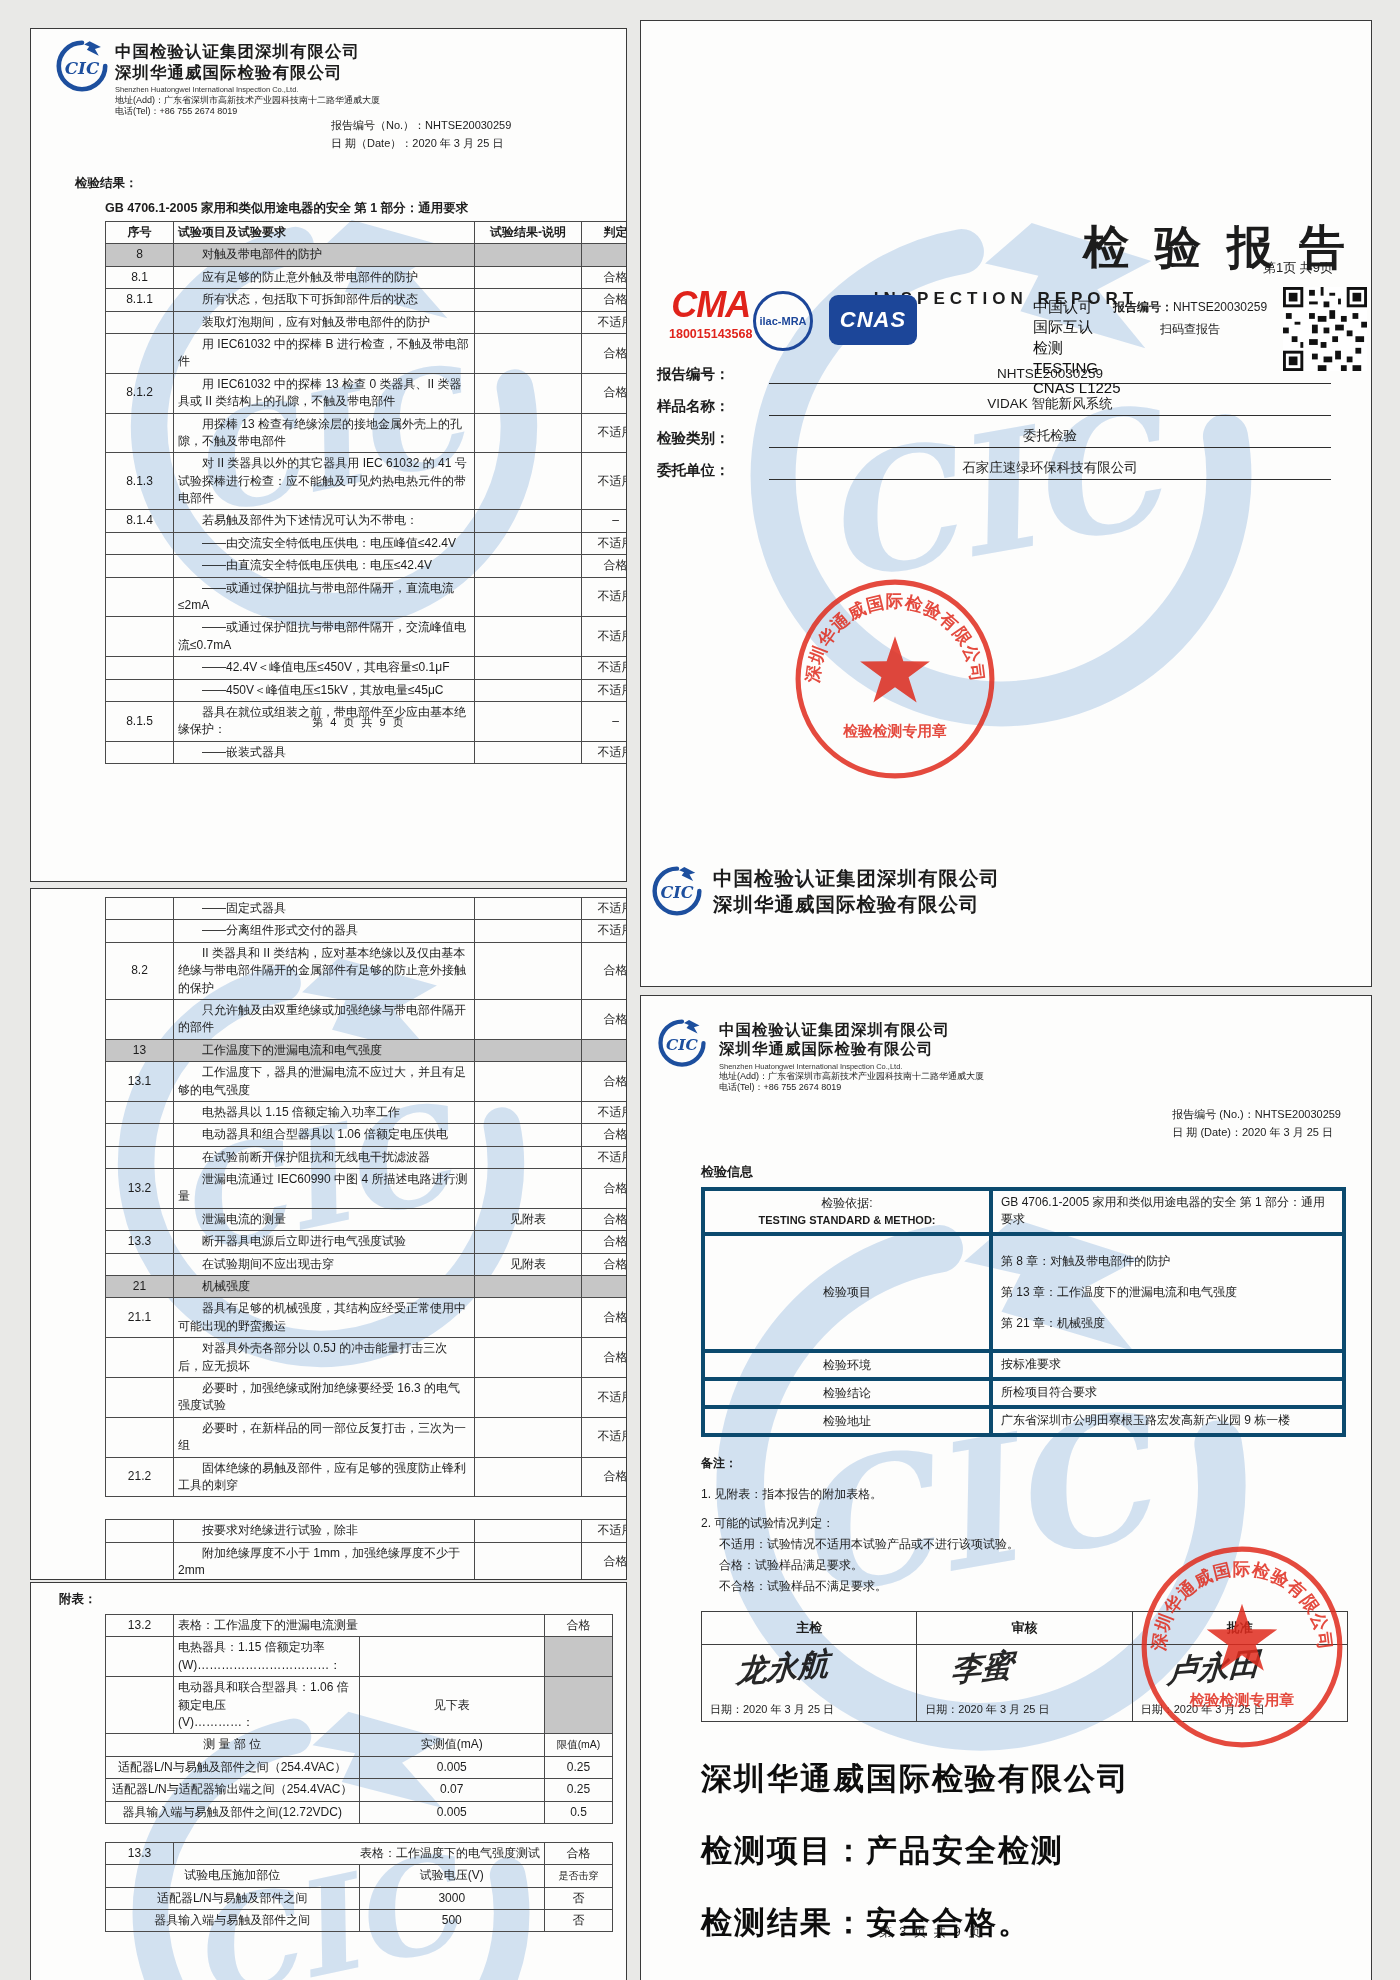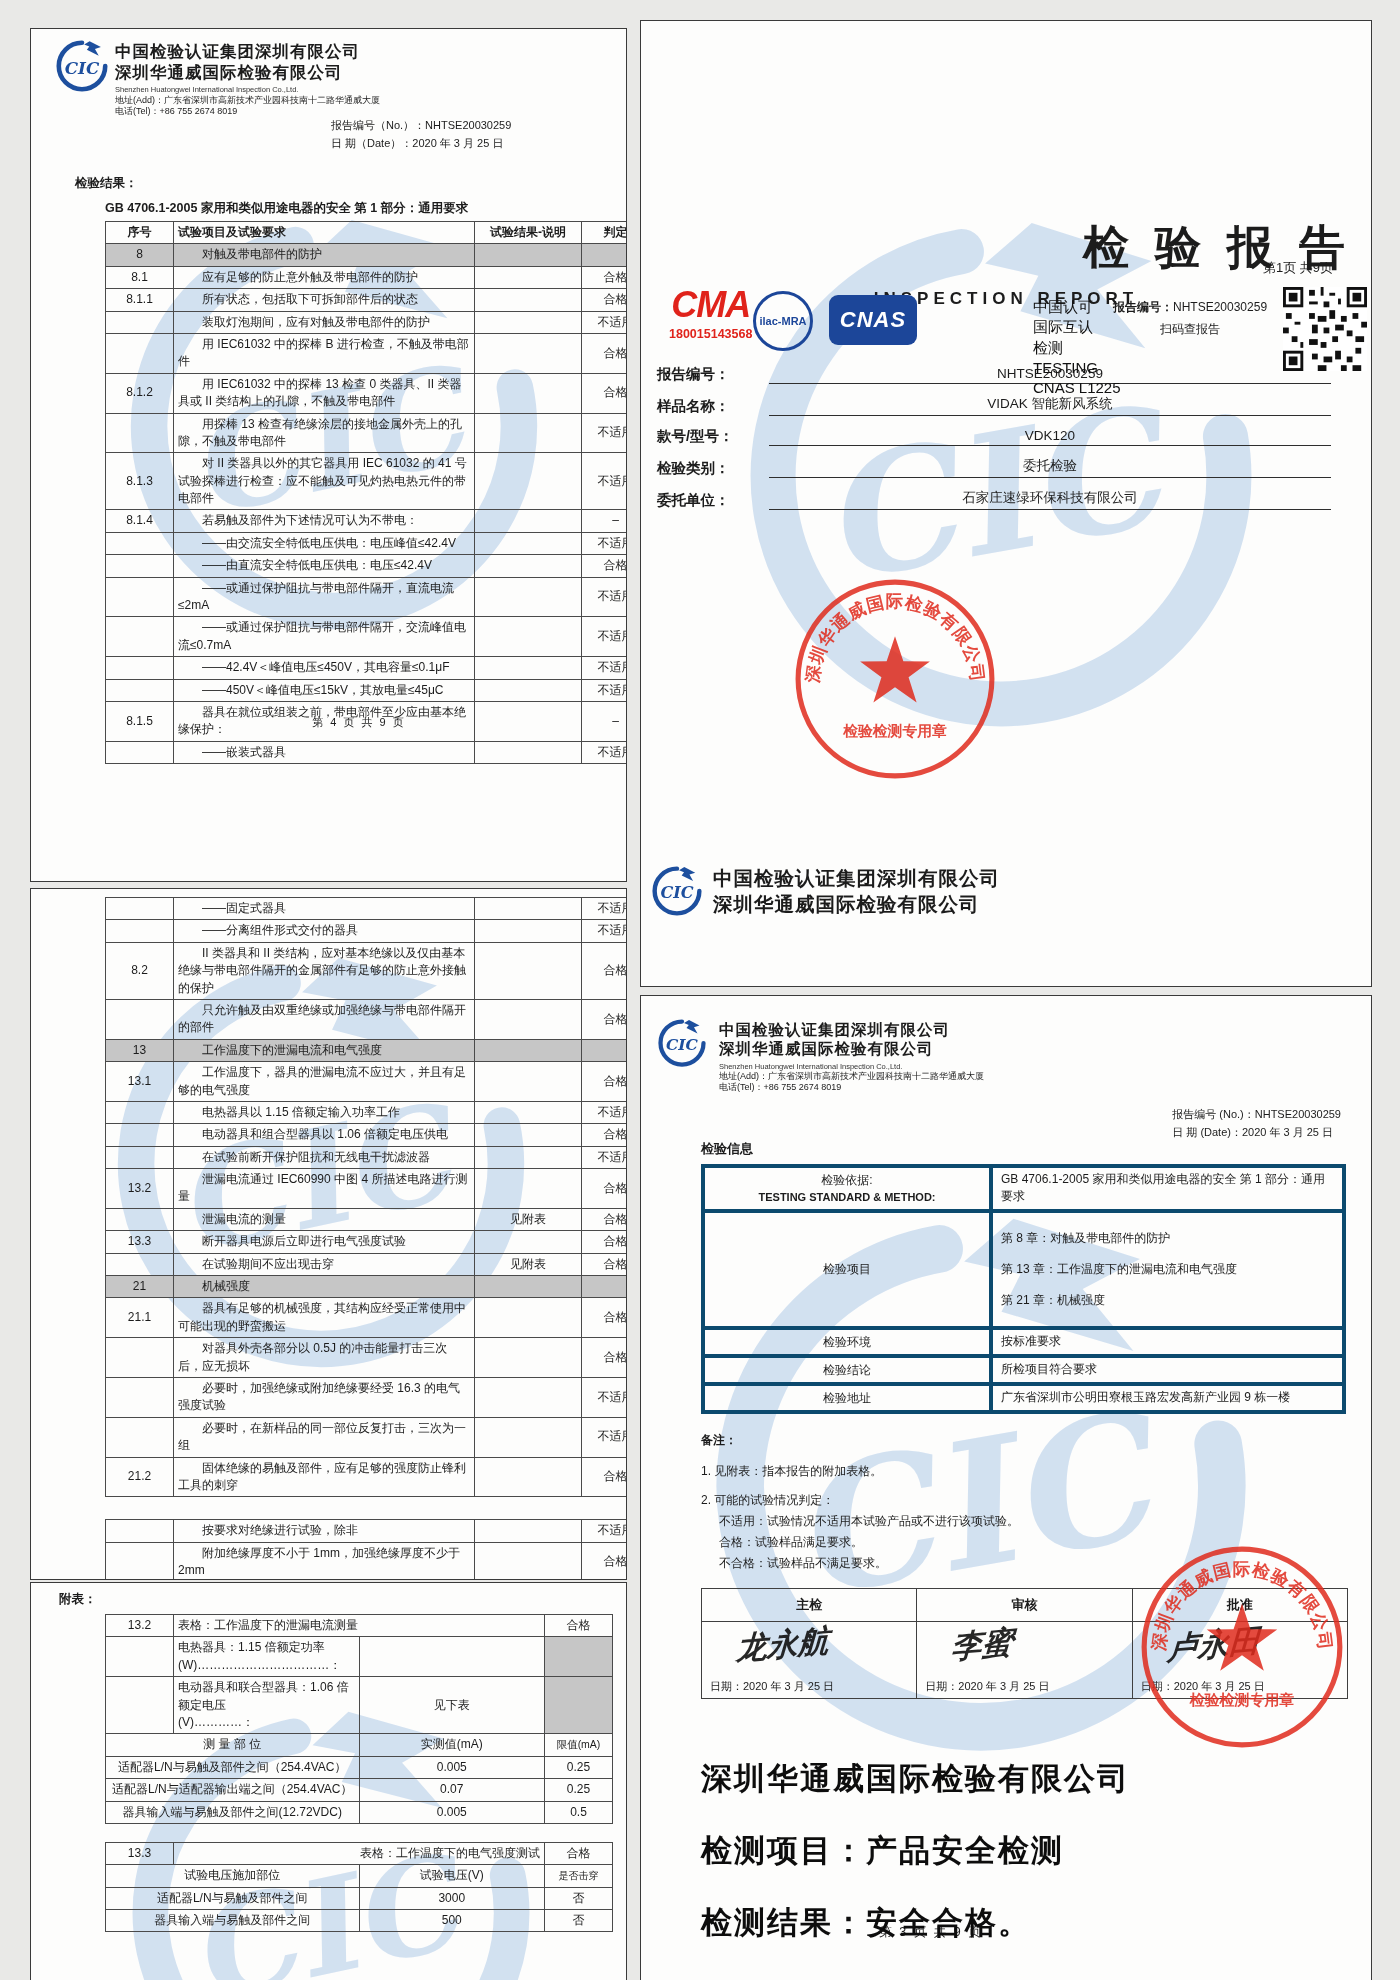--- a/index.html
+++ b/index.html
@@ -64,21 +64,21 @@
   .company-row{position:absolute;top:648px;left:10px;display:flex;align-items:center;}
   .company-row .logo-cic{position:static;width:52px;height:52px;margin-right:10px;}
   .company-names{font-weight:bold;font-size:19.5px;line-height:1.35;letter-spacing:1px;}
   .r1 .stamp{left:152px;top:556px;width:204px;height:204px;}
 
   .r2 .doc-header{height:132px;}
   .r2 .logo-cic{left:16px;top:22px;width:50px;height:50px;}
   .r2 .hd-text{margin-left:78px;padding-top:24px;}
   .r2 .hd-cn1,.r2 .hd-cn2{font-size:15.5px;}
   .r2 .hd-rpt{left:auto;right:30px;top:110px;text-align:left;}
-  .info-title{margin:12px 0 6px 60px;font-weight:bold;font-size:13px;}
+  .info-title{margin:35px 0 6px 60px;font-weight:bold;font-size:13px;}
   table.itable{border-collapse:collapse;margin-left:60px;width:645px;table-layout:fixed;}
   table.itable td{border:4px solid #0c4a6e;font-size:12px;padding:3px 8px;vertical-align:middle;}
   td.i-label{width:268px;text-align:center;line-height:1.5;}
   .i-label .en{font-size:11px;font-weight:bold;}
   .i-items div{margin:14px 0;}
   .notes{margin:16px 0 0 60px;font-size:12px;line-height:1.75;}
   .notes .nt{font-weight:bold;margin-bottom:10px;}
   .notes .sub{margin-left:18px;}
   .sig-table{display:flex;border:1px solid #3f3f3f;margin:14px 0 0 60px;width:645px;}
   .sig-col{flex:1;border-right:1px solid #3f3f3f;}
@@ -602,24 +602,20 @@
           <div class="field">
             <span class="f-label">报告编号：</span>
             <span class="f-line">NHTSE20030259</span>
           </div>
 
           <div class="field">
             <span class="f-label">样品名称：</span>
             <span class="f-line">VIDAK  智能新风系统</span>
           </div>
 
-          <div class="field">
-            <span class="f-label">款号/型号：</span>
-            <span class="f-line">VDK120</span>
-          </div>
 
           <div class="field">
             <span class="f-label">检验类别：</span>
             <span class="f-line">委托检验</span>
           </div>
 
           <div class="field">
             <span class="f-label">委托单位：</span>
             <span class="f-line">石家庄速绿环保科技有限公司</span>
           </div>

